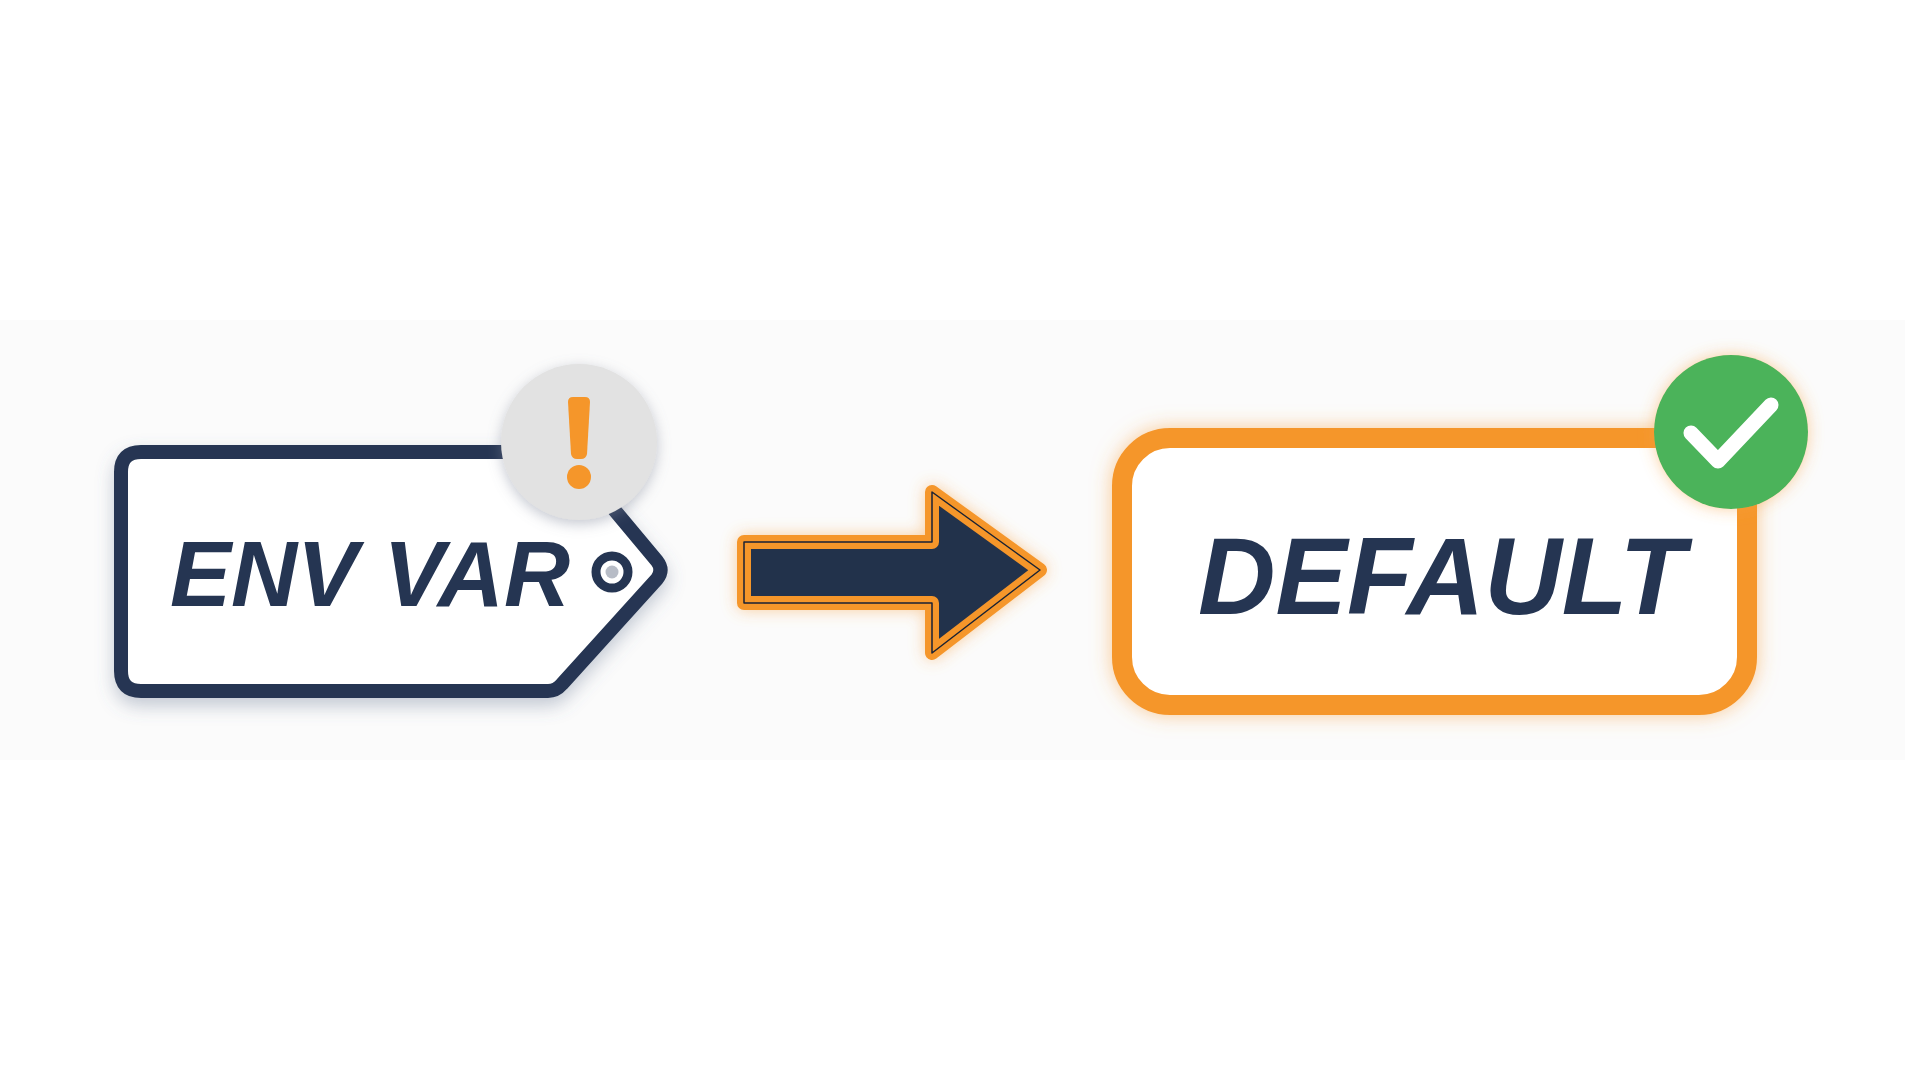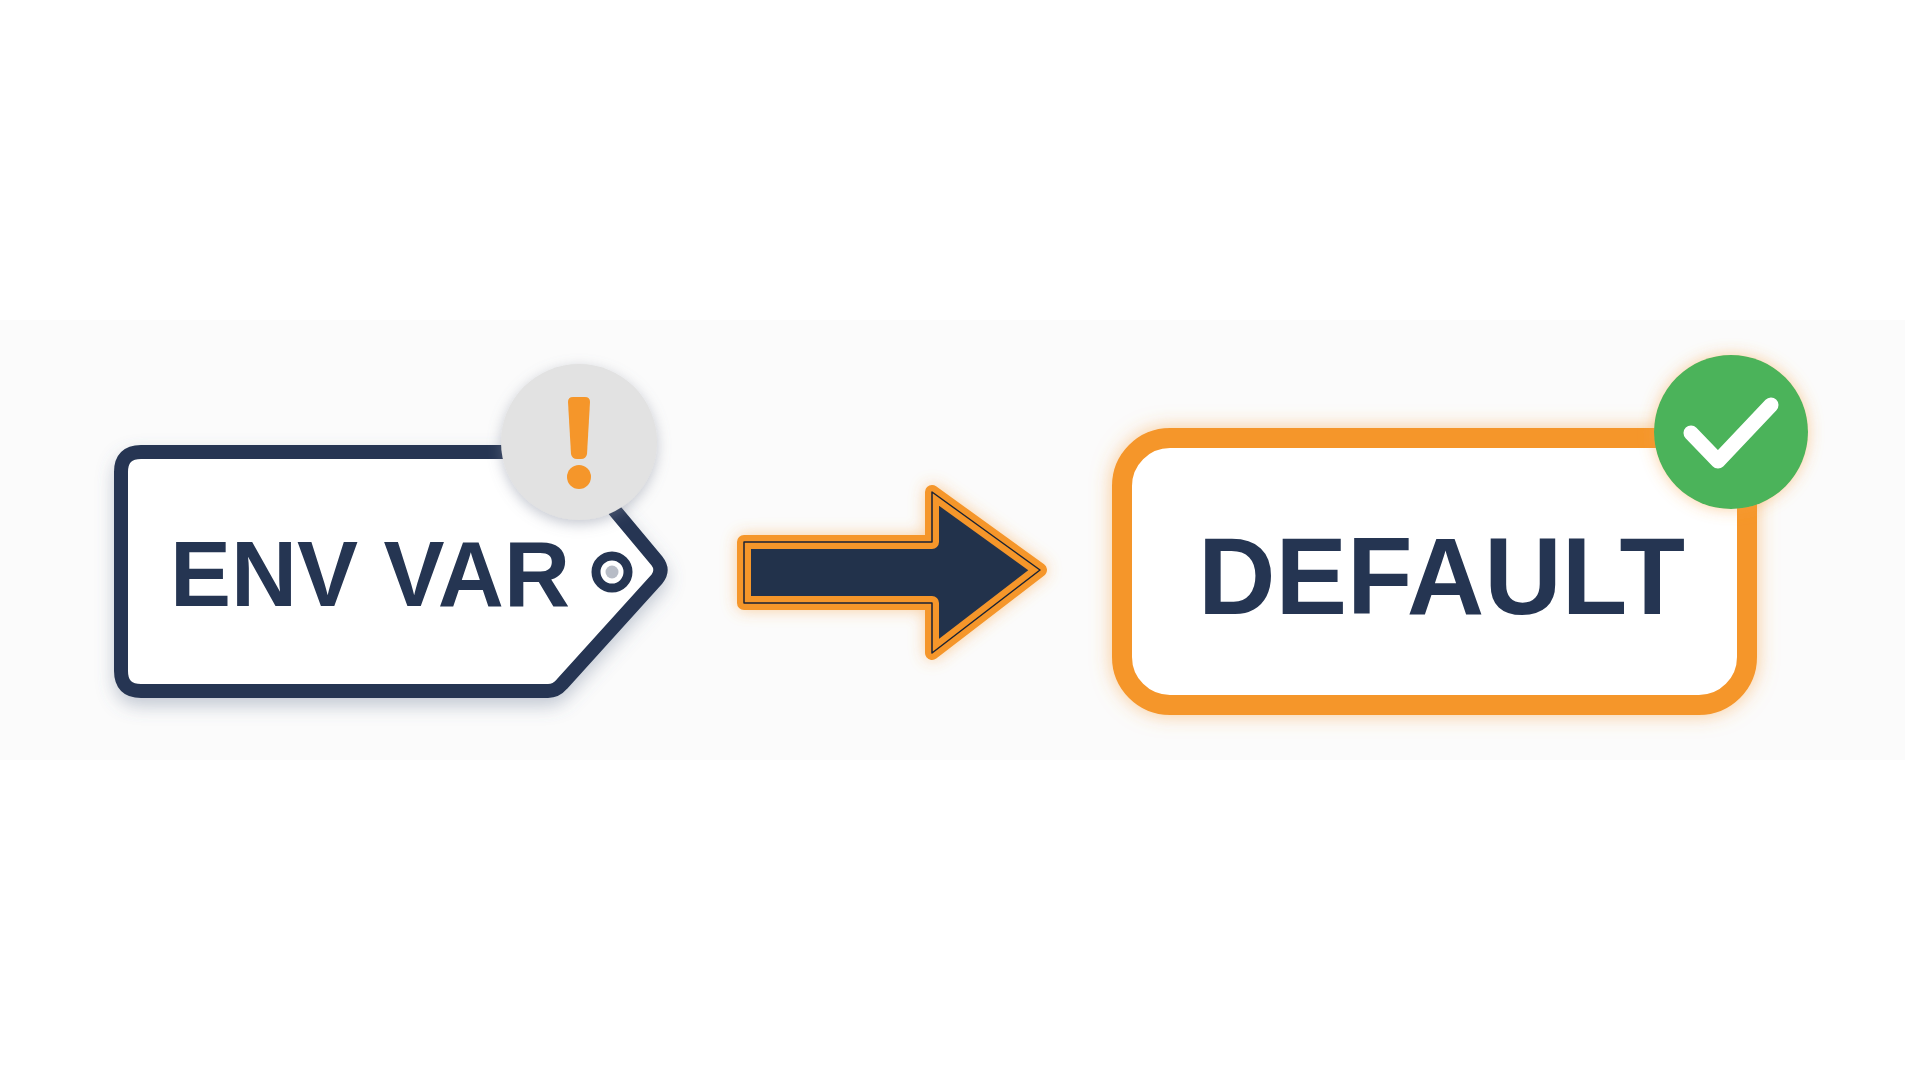--- a/index.html
+++ b/index.html
@@ -9,20 +9,21 @@
       height: 1080px;
       background: #ffffff;
       overflow: hidden;
       font-family: "Liberation Sans", "DejaVu Sans", sans-serif;
     }
     .canvas {
       position: relative;
       width: 1920px;
       height: 1080px;
       background: #ffffff;
+      font-style: italic;
     }
     .band {
       position: absolute;
       left: 0;
       top: 320px;
       width: 1905px;
       height: 440px;
       background: #fbfbfb;
     }
     svg.scene {

